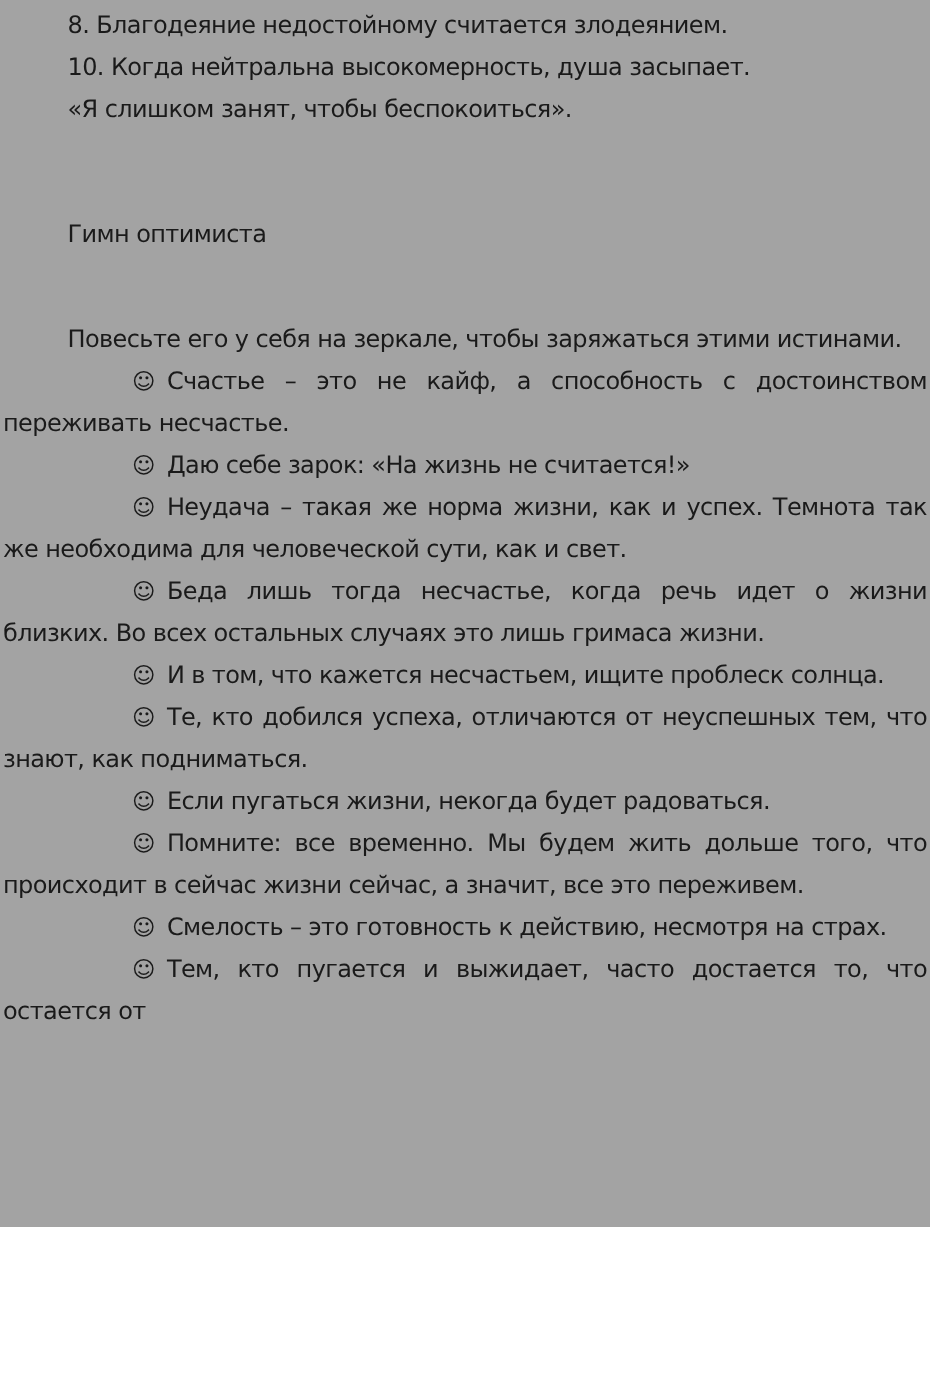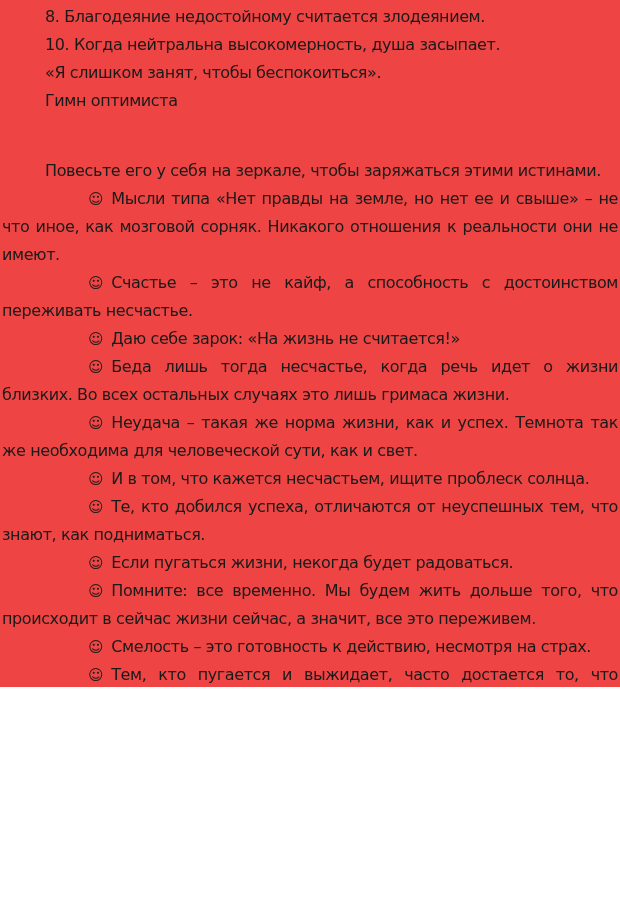--- a/index.html
+++ b/index.html
@@ -1,34 +1,35 @@
 <!DOCTYPE html>
 <html><head>
 <meta charset="utf-8">
 <style>
   * { margin: 0; padding: 0; box-sizing: border-box; }
   html, body { background: #ffffff; }
   .page {
     position: relative;
     width: 620px;
-    height: 687px;
+    height: 818px;
     overflow: hidden;
-    background: #ef4444;
+    background: #a3a3a3;
     color: #1a1a1a;
     font-family: "DejaVu Sans", "Liberation Sans", sans-serif;
     font-size: 16px;
     line-height: 28px;
     letter-spacing: -0.4px;
     padding: 3px 2px 0 2px;
   }
   .para {
     text-align: justify;
     text-indent: 43px;
   }
   .heading {
+    margin-top: 55px;
     text-indent: 43px;
     text-align: left;
   }
   .lead {
     margin-top: 42px;
     font-weight: normal;
   }
   .smiley {
     display: inline-block;
     margin-right: 8px;
@@ -42,25 +43,24 @@
 
   <p class="para"><span>8.</span> <span>Благодеяние недостойному считается злодеянием.</span></p>
   <p class="para"><span>10.</span> <span>Когда нейтральна высокомерность, душа засыпает.</span></p>
 
   <p class="para">«Я слишком занят, чтобы беспокоиться».</p>
 
   <p class="para heading">Гимн оптимиста</p>
 
   <p class="para lead">Повесьте его у себя на зеркале, чтобы заряжаться этими истинами.</p>
 
-  <p class="para"><span class="smiley">☺</span><span>Мысли типа «Нет правды на земле, но нет ее и свыше» – не что иное, как мозговой сорняк. Никакого отношения к реальности они не имеют.</span></p>
   <p class="para"><span class="smiley">☺</span><span>Счастье – это не кайф, а способность с достоинством переживать несчастье.</span></p>
   <p class="para"><span class="smiley">☺</span><span>Даю себе зарок: «На жизнь не считается!»</span></p>
+  <p class="para"><span class="smiley">☺</span><span>Неудача – такая же норма жизни, как и успех. Темнота так же необходима для человеческой сути, как и свет.</span></p>
   <p class="para"><span class="smiley">☺</span><span>Беда лишь тогда несчастье, когда речь идет о жизни близких. Во всех остальных случаях это лишь гримаса жизни.</span></p>
-  <p class="para"><span class="smiley">☺</span><span>Неудача – такая же норма жизни, как и успех. Темнота так же необходима для человеческой сути, как и свет.</span></p>
   <p class="para"><span class="smiley">☺</span><span>И в том, что кажется несчастьем, ищите проблеск солнца.</span></p>
   <p class="para"><span class="smiley">☺</span><span>Те, кто добился успеха, отличаются от неуспешных тем, что знают, как подниматься.</span></p>
   <p class="para"><span class="smiley">☺</span><span>Если пугаться жизни, некогда будет радоваться.</span></p>
   <p class="para"><span class="smiley">☺</span><span>Помните: все временно. Мы будем жить дольше того, что происходит в сейчас жизни сейчас, а значит, все это переживем.</span></p>
   <p class="para"><span class="smiley">☺</span><span>Смелость – это готовность к действию, несмотря на страх.</span></p>
   <p class="para"><span class="smiley">☺</span><span>Тем, кто пугается и выжидает, часто достается то, что остается от</span></p>
 
 </div>
 
 </body></html>

